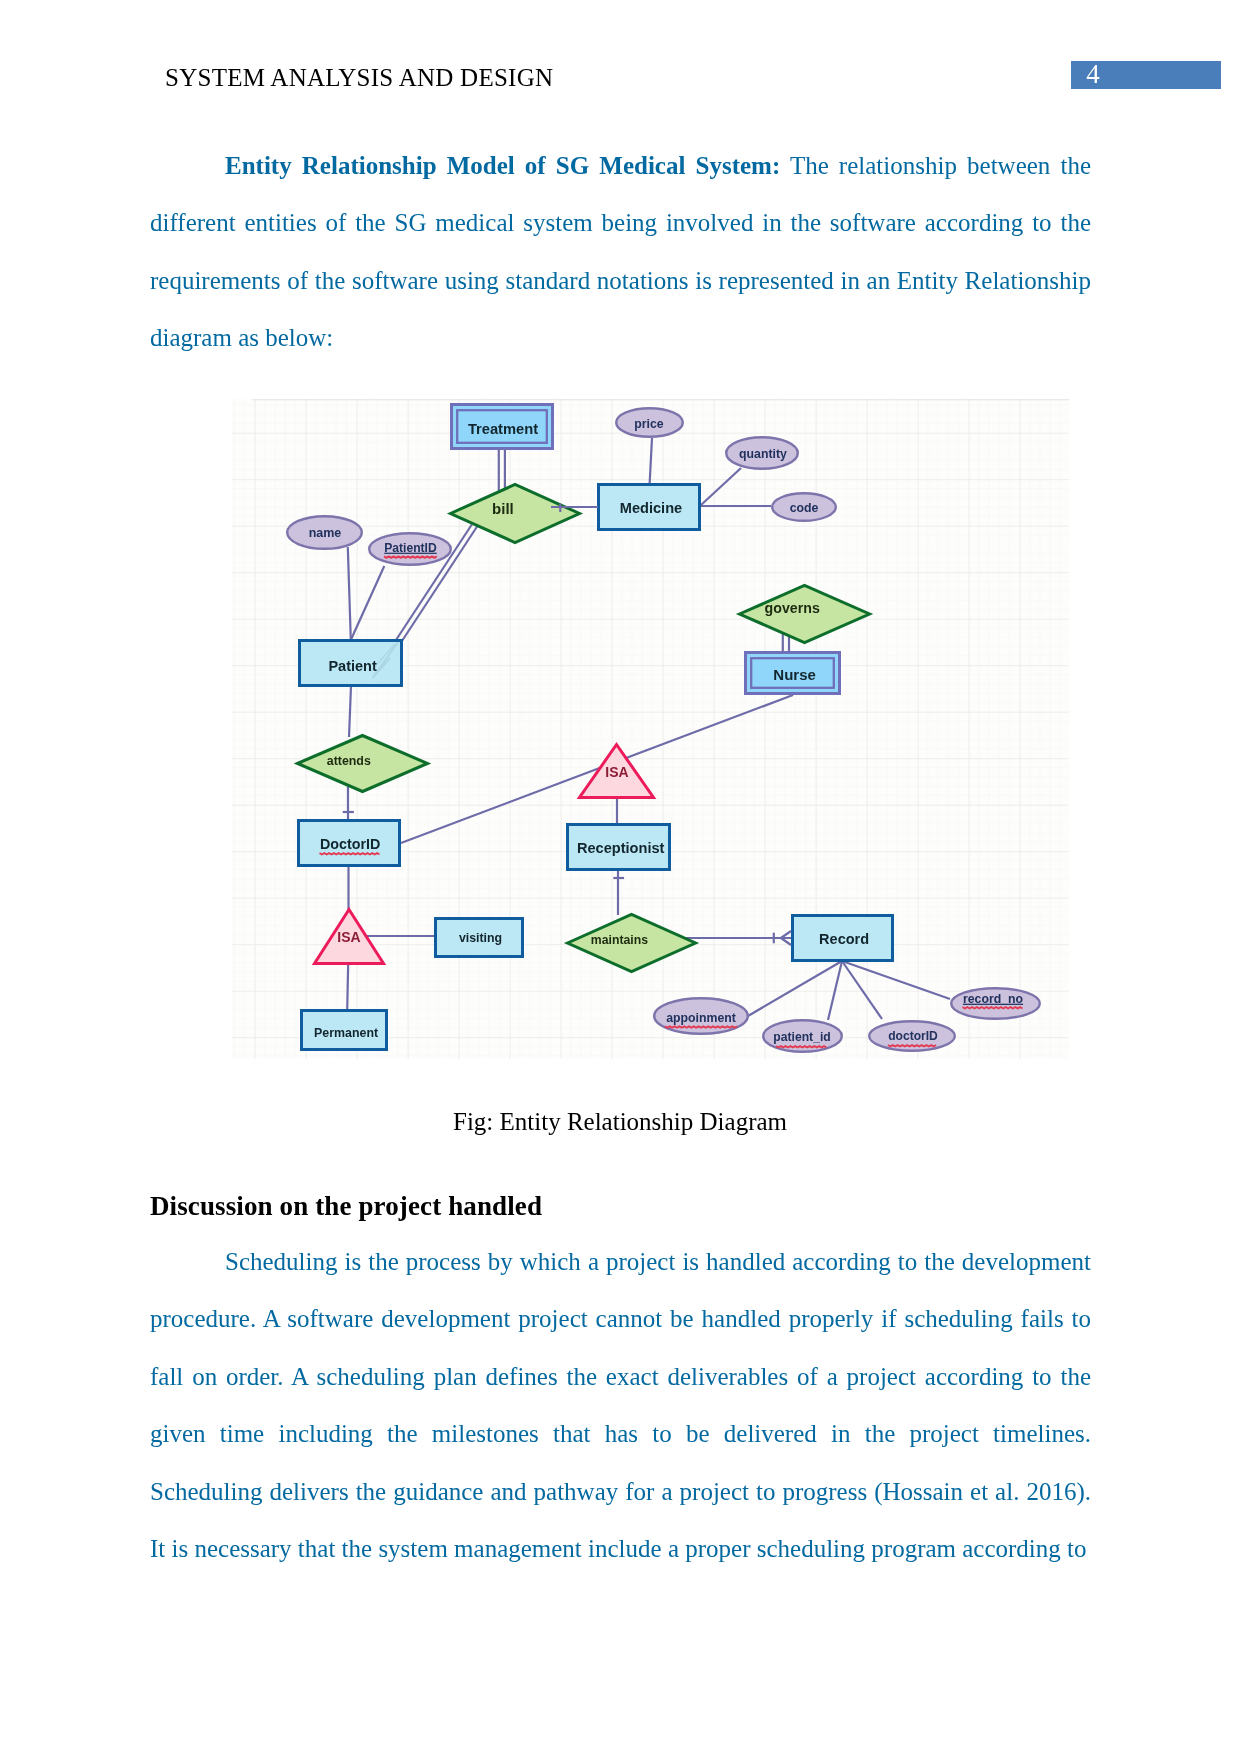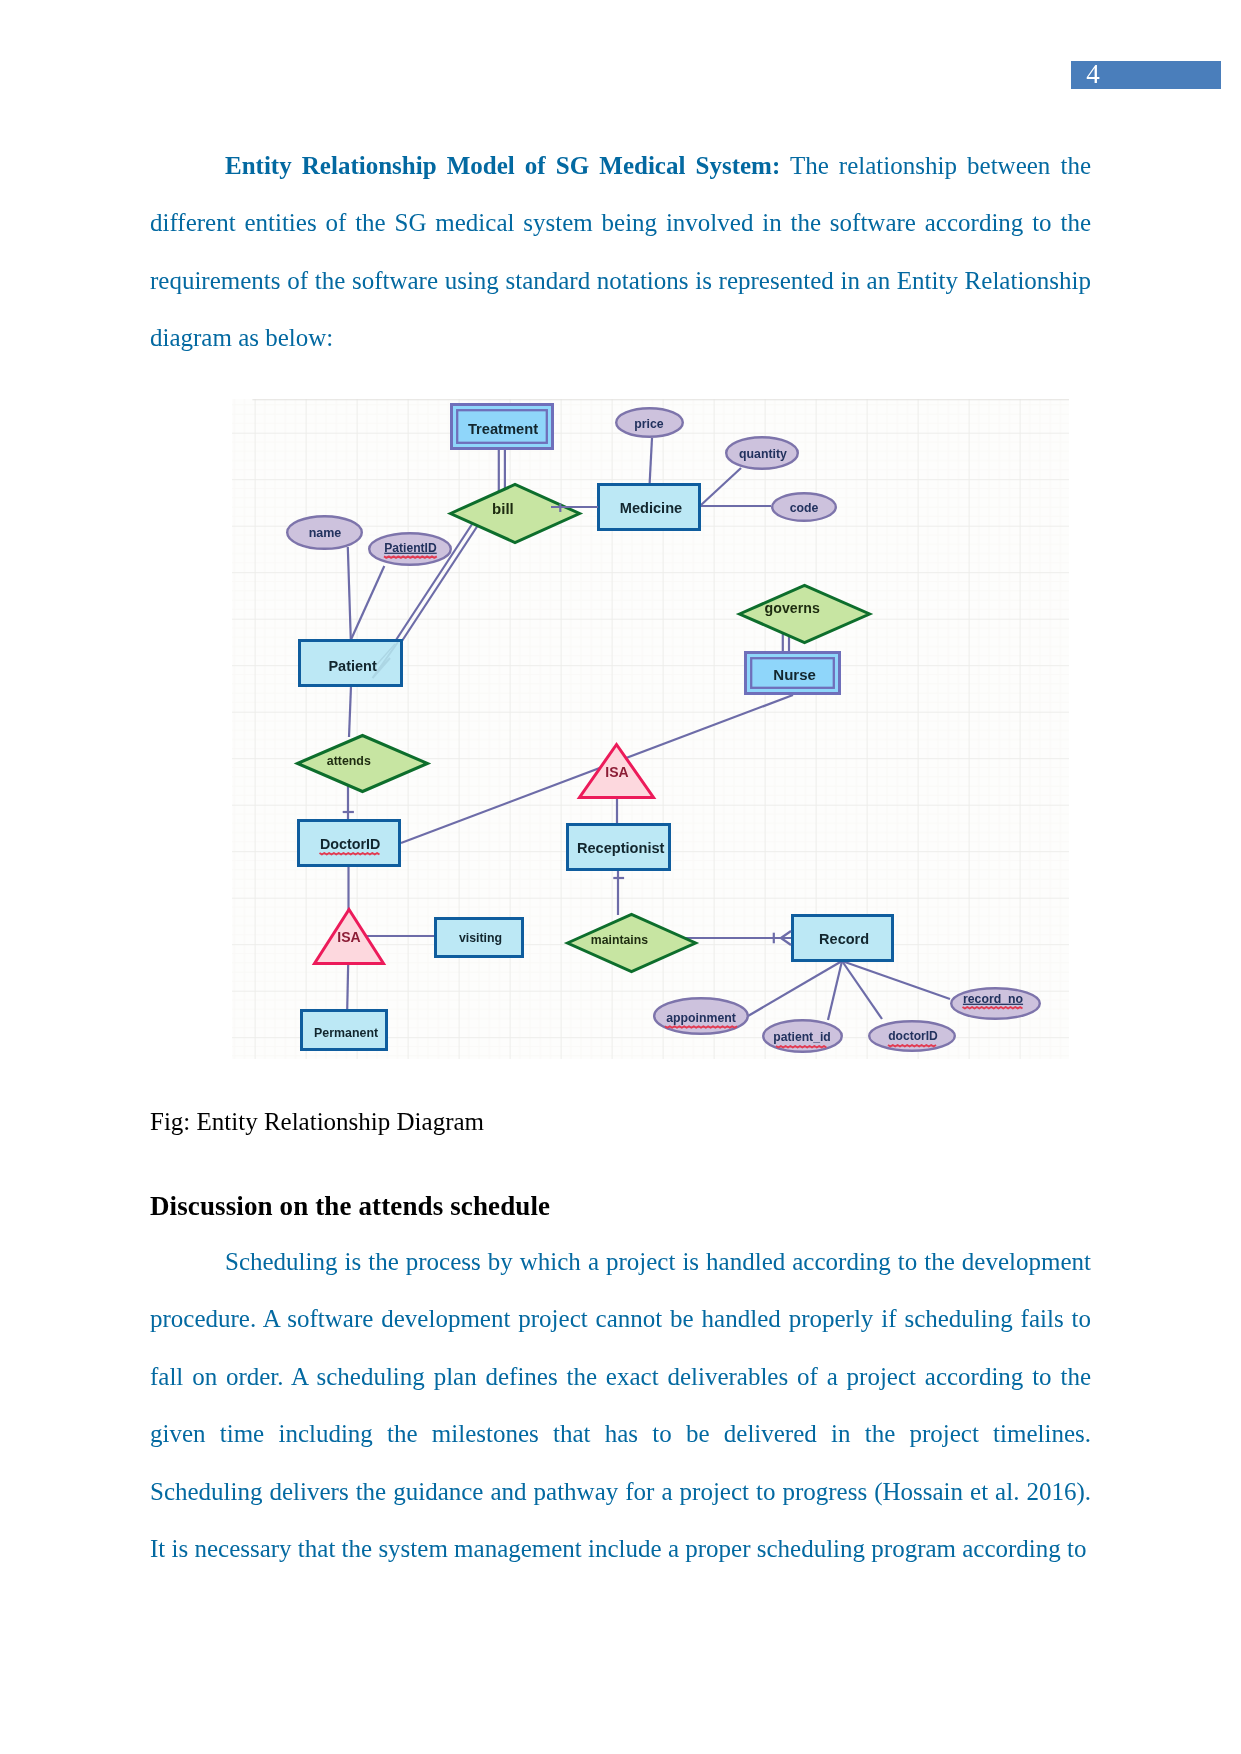--- a/index.html
+++ b/index.html
@@ -12,33 +12,34 @@
   .hdr-title{position:absolute;left:165px;top:63.5px;font-size:25px;line-height:28px;white-space:nowrap;letter-spacing:0.26px;}
   .pg-box{position:absolute;left:1071px;top:61px;width:150px;height:28px;background:#4a7ebb;}
   .pg-num{position:absolute;left:1071px;top:59px;width:44px;height:30px;
           text-align:center;font-size:27px;line-height:30px;color:#fff;}
 
   
   .para{position:absolute;left:150px;width:941px;font-size:25px;line-height:57.45px;
         text-align:justify;text-justify:inter-word;color:#0369a1;}
   .para b{font-weight:bold;}
   .indent{text-indent:75px;}
-  .caption{position:absolute;left:150px;width:940px;font-size:25px;line-height:57.45px;}
+  .caption{position:absolute;left:150px;width:940px;text-align:center;font-size:25px;line-height:57.45px;}
   .h-sub{position:absolute;left:150px;font-size:27px;letter-spacing:0.12px;font-weight:bold;line-height:57.45px;}
 
   
   .fig{position:absolute;left:232px;top:399px;width:837px;height:660px;}
   .fig svg{display:block;}
   .ersvg text{font-family:"Liberation Sans",sans-serif;font-weight:bold;text-anchor:middle;}
 </style>
 </head>
 <body>
 
 <div class="page">
 
+  <div class="hdr-title">SYSTEM ANALYSIS AND DESIGN</div>
   <div class="pg-box"></div>
   <div class="pg-num">4</div>
 
   <p class="para indent" style="top:112px;">
     <b>Entity Relationship Model of SG Medical System:</b><span> The relationship between the different entities of the SG medical system being involved in the software according to the requirements of the software using standard notations is represented in an Entity Relationship diagram as below:</span>
   </p>
 
   <div class="fig">
 <svg class="ersvg" width="837" height="660" viewBox="0 0 837 660">
 <defs>
@@ -194,17 +195,17 @@
 <line x1="110.7" y1="413" x2="121.9" y2="413"></line>
 <line x1="381.3" y1="479" x2="392.1" y2="479"></line>
 <line x1="541.8" y1="533.7" x2="541.8" y2="544.3"></line>
 </g>
 <path d="M549 539 L559 532 M549 539 L559 539 M549 539 L559 546" stroke="#6d6ca8" stroke-width="2.2" fill="none"></path>
 </svg>
   </div>
 
   <div class="caption" style="top:1093px;">Fig: Entity Relationship Diagram</div>
 
-  <div class="h-sub" style="top:1178px;">Discussion on the attends schedule</div>
+  <div class="h-sub" style="top:1178px;">Discussion on the project handled</div>
 
   <p class="para indent" style="top:1208px;">Scheduling is the process by which a project is handled according to the development procedure. A software development project cannot be handled properly if scheduling fails to fall on order. A scheduling plan defines the exact deliverables of a project according to the given time including the milestones that has to be delivered in the project timelines. Scheduling delivers the guidance and pathway for a project to progress (Hossain et al. 2016). It is necessary that the system management include a proper scheduling program according to</p>
 
 </div>
 
 </body></html>

